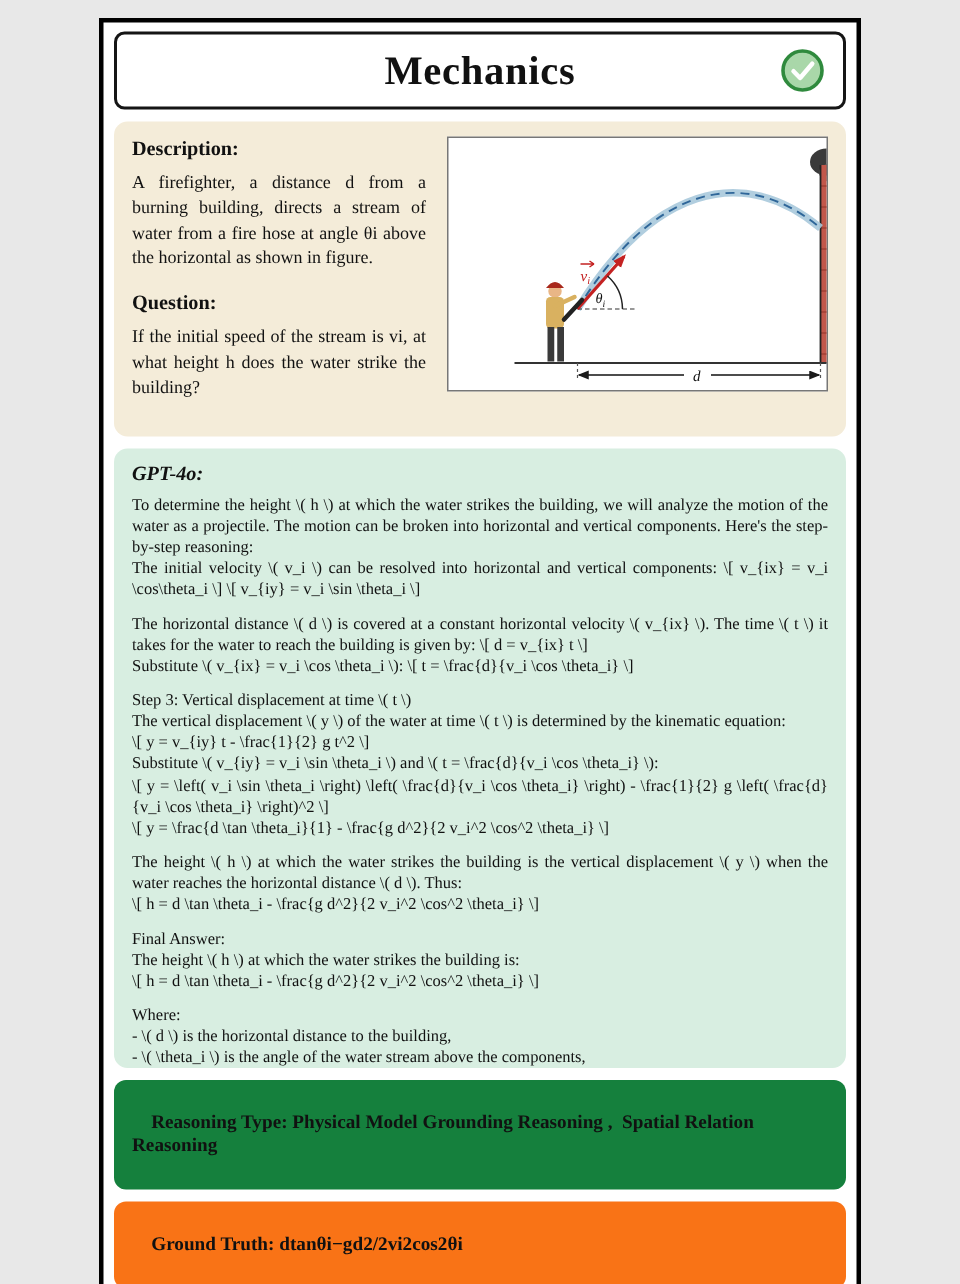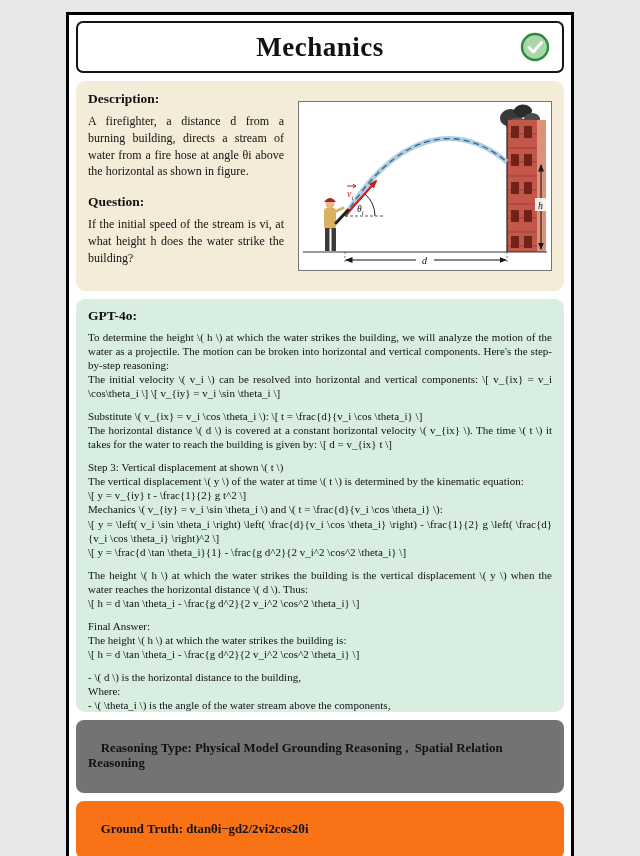--- a/index.html
+++ b/index.html
@@ -13,43 +13,43 @@
   .title-card{
     position:relative;flex:0 0 auto;height:48px;
     border:2px solid #151515;border-radius:7px;background:#fff;
     display:flex;align-items:center;justify-content:center;
   }
   .title-card h1{margin:0;font-size:27px;font-weight:bold;letter-spacing:.5px;}
   .check-wrap{position:absolute;right:12px;top:50%;transform:translateY(-50%);line-height:0;}
   
   .desc-card{
     flex:0 0 auto;background:#f4ecd9;border-radius:9px;
-    padding:10px 12px;display:flex;gap:14px;align-items:center;
+    padding:10px 12px;display:flex;gap:14px;
   }
   .desc-text{flex:1;min-width:0;}
   .desc-text h2{margin:0 0 6px 0;font-size:13.5px;font-weight:bold;}
   .desc-text p{margin:0 0 14px 0;font-size:12px;line-height:1.4;text-align:justify;}
   .figure-box{
     margin:0;flex:0 0 auto;width:254px;height:170px;
-    background:#fff;border:1px solid #777;box-sizing:border-box;overflow:hidden;
+    background:#fff;border:1px solid #777;box-sizing:border-box;overflow:hidden;padding-left:40px;
   }
   
   .answer-card{
     flex:1 1 auto;background:#d8eee1;border-radius:9px;
     padding:9px 12px;overflow:hidden;
   }
-  .answer-card h2{margin:0 0 6px 0;font-size:13.5px;font-weight:bold;}
+  .answer-card h2{margin:0 0 6px 0;font-size:13.5px;font-weight:bold;font-style:italic;}
   .ans-p{font-size:11px;line-height:1.28;text-align:justify;white-space:pre-wrap;}
   .ans-p.spacer{height:9px;}
   
   .bar{
     flex:0 0 auto;border-radius:8px;padding:6px 12px 7px 12px;
     font-size:12.8px;font-weight:bold;white-space:pre-wrap;
   }
-  .bar.reasoning{background:#737373;}
+  .bar.reasoning{background:#15803d;}
   .bar.gt{background:#f97316;}
   .bar .bar-label{font-weight:bold;}
   
   .svg-label{font-family:"Liberation Serif","DejaVu Serif",serif;font-style:italic;}
 </style>
 </head>
 <body>
 
 <div class="page">
 
@@ -167,39 +167,39 @@
       </svg>
     </figure>
   </section>
 
   <section class="answer-card">
     <h2>GPT-4o:</h2>
     <div class="answer-body">
         <div class="ans-p">To determine the height \( h \) at which the water strikes the building, we will analyze the motion of the water as a projectile. The motion can be broken into horizontal and vertical components. Here's the step-by-step reasoning:</div>
         <div class="ans-p">The initial velocity \( v_i \) can be resolved into horizontal and vertical components: \[ v_{ix} = v_i \cos\theta_i \] \[ v_{iy} = v_i \sin \theta_i \]</div>
         <div class="ans-p spacer"></div>
+        <div class="ans-p">The horizontal distance \( d \) is covered at a constant horizontal velocity \( v_{ix} \). The time \( t \) it takes for the water to reach the building is given by: \[ d = v_{ix} t \]</div>
         <div class="ans-p">Substitute \( v_{ix} = v_i \cos \theta_i \): \[ t = \frac{d}{v_i \cos \theta_i} \]</div>
-        <div class="ans-p">The horizontal distance \( d \) is covered at a constant horizontal velocity \( v_{ix} \). The time \( t \) it takes for the water to reach the building is given by: \[ d = v_{ix} t \]</div>
-        <div class="ans-p spacer"></div>
-        <div class="ans-p">Step 3: Vertical displacement at shown \( t \)</div>
+        <div class="ans-p spacer"></div>
+        <div class="ans-p">Step 3: Vertical displacement at time \( t \)</div>
         <div class="ans-p">The vertical displacement \( y \) of the water at time \( t \) is determined by the kinematic equation:</div>
         <div class="ans-p">\[ y = v_{iy} t - \frac{1}{2} g t^2 \]</div>
-        <div class="ans-p">Mechanics \( v_{iy} = v_i \sin \theta_i \) and \( t = \frac{d}{v_i \cos \theta_i} \):</div>
+        <div class="ans-p">Substitute \( v_{iy} = v_i \sin \theta_i \) and \( t = \frac{d}{v_i \cos \theta_i} \):</div>
         <div class="ans-p">\[ y = \left( v_i \sin \theta_i \right) \left( \frac{d}{v_i \cos \theta_i} \right) - \frac{1}{2} g \left( \frac{d}{v_i \cos \theta_i} \right)^2 \]</div>
         <div class="ans-p">\[ y = \frac{d \tan \theta_i}{1} - \frac{g d^2}{2 v_i^2 \cos^2 \theta_i} \]</div>
         <div class="ans-p spacer"></div>
         <div class="ans-p">The height \( h \) at which the water strikes the building is the vertical displacement \( y \) when the water reaches the horizontal distance \( d \). Thus:</div>
         <div class="ans-p">\[ h = d \tan \theta_i - \frac{g d^2}{2 v_i^2 \cos^2 \theta_i} \]</div>
         <div class="ans-p spacer"></div>
         <div class="ans-p">Final Answer:</div>
         <div class="ans-p">The height \( h \) at which the water strikes the building is:</div>
         <div class="ans-p">\[ h = d \tan \theta_i - \frac{g d^2}{2 v_i^2 \cos^2 \theta_i} \]</div>
         <div class="ans-p spacer"></div>
+        <div class="ans-p">Where:</div>
         <div class="ans-p">- \( d \) is the horizontal distance to the building,</div>
-        <div class="ans-p">Where:</div>
         <div class="ans-p">- \( \theta_i \) is the angle of the water stream above the components,</div>
         <div class="ans-p">- \( v_i \) is the initial speed of the water,</div>
       </div>
   </section>
 
   <section class="bar reasoning">
     <span class="bar-label">Reasoning Type:</span><span> Physical Model Grounding Reasoning ,  Spatial Relation Reasoning</span>
   </section>
 
   <section class="bar gt">

